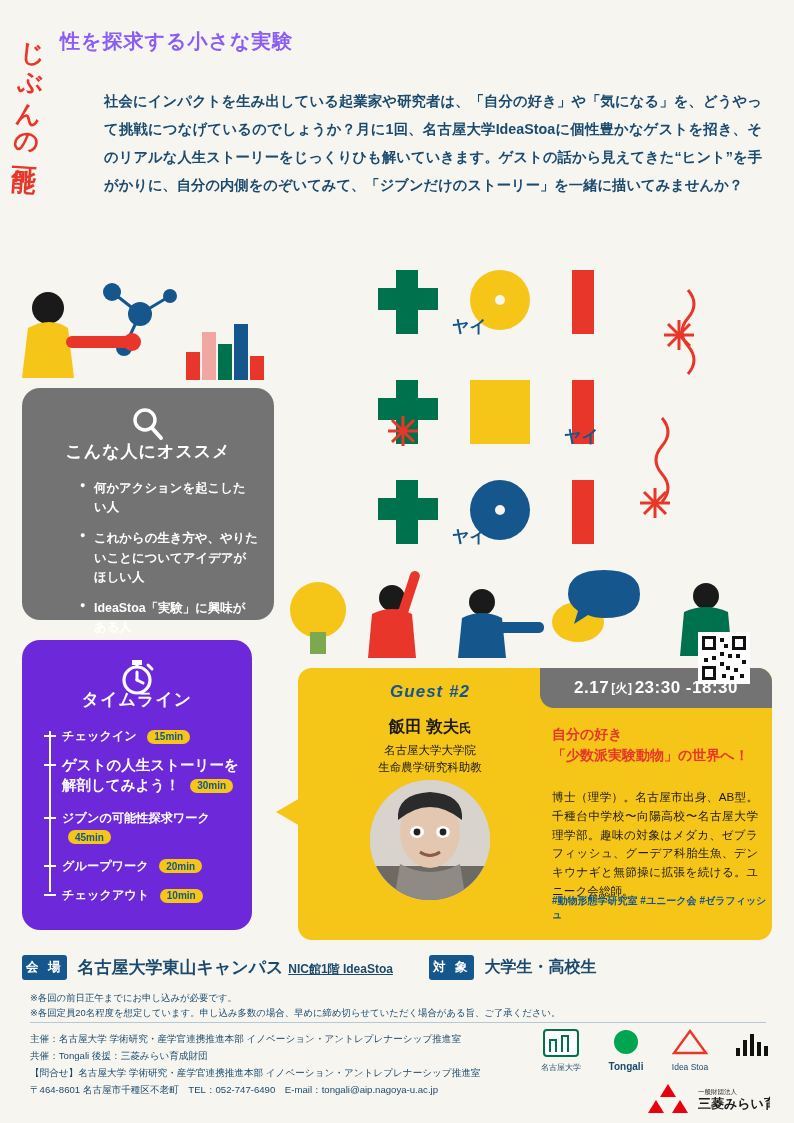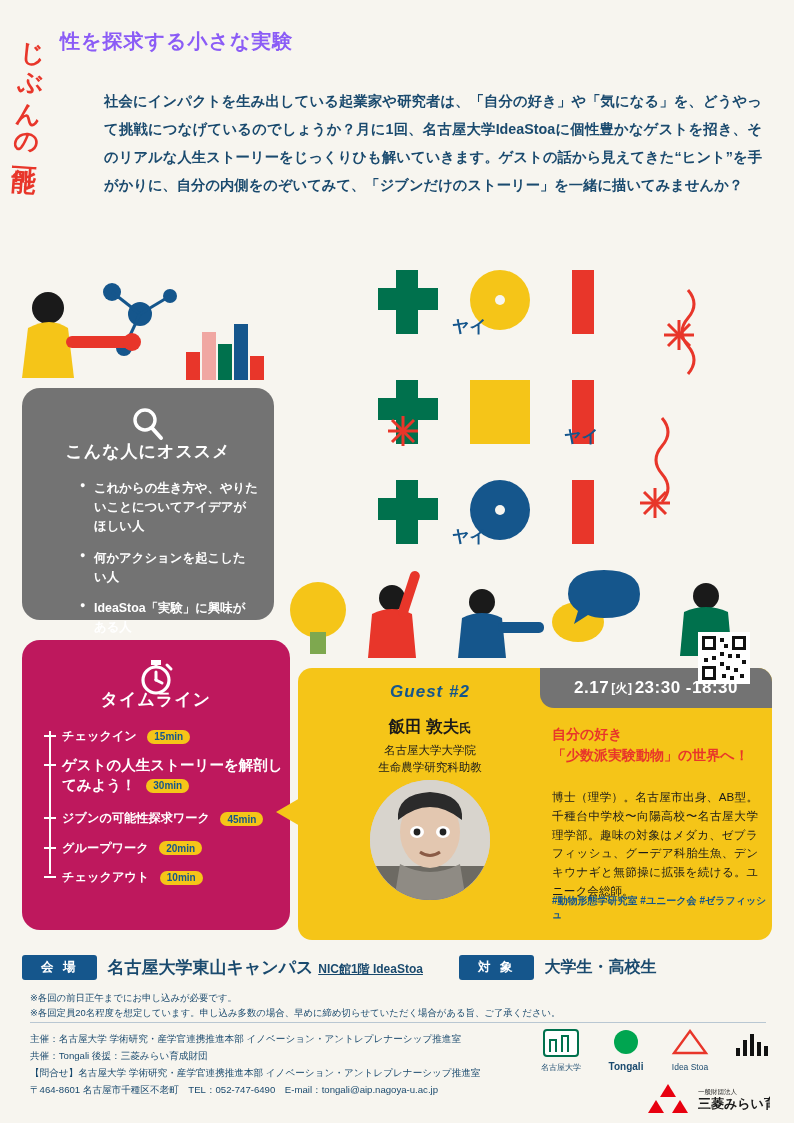--- a/index.html
+++ b/index.html
@@ -56,22 +56,22 @@
   .bullets li{
     list-style:none;font-size:12.4px;line-height:1.55;margin-bottom:12px;
     position:relative;padding-left:14px;font-weight:bold;
   }
   .bullets li:before{
     content:"\25CF";position:absolute;left:0;top:0;font-size:9px;
   }
 
   
   .card-blue{
-    position:absolute;left:22px;top:640px;width:268px;height:290px;
-    background:#be185d;border-radius:18px;color:#fff;
+    position:absolute;left:22px;top:640px;width:230px;height:290px;
+    background:#6d28d9;border-radius:18px;color:#fff;
   }
   .card-blue .ttl{
     text-align:center;font-size:17px;font-weight:bold;margin-top:48px;letter-spacing:1px;
   }
   .clock{position:absolute;left:50%;top:16px;transform:translateX(-50%);}
   .tl{margin:16px 0 0 22px;position:relative;}
   .tl .row{position:relative;padding-left:18px;margin-bottom:11px;min-height:18px;}
   .tl .row:before{
     content:"";position:absolute;left:0;top:8px;width:12px;height:2px;background:#fff;
   }
@@ -133,21 +133,21 @@
     position:absolute;right:22px;top:-36px;width:52px;height:52px;background:#fff;
   }
 
   
   .venue{
     position:absolute;left:22px;top:952px;width:750px;height:30px;
     display:flex;align-items:center;
   }
   .tagbox{
     background:#15568c;color:#fff;font-size:12.5px;font-weight:bold;
-    padding:4px 19px;border-radius:3px;letter-spacing:3px;
+    padding:4px 4px;border-radius:3px;letter-spacing:3px;
   }
   .venue .v1{font-size:17px;font-weight:bold;color:#1a4a6e;margin-left:10px;}
   .venue .v1 small{font-size:12px;font-weight:bold;text-decoration:underline;}
   .venue .t2{margin-left:36px;}
   .venue .v2{font-size:16px;font-weight:bold;color:#1a4a6e;margin-left:10px;}
 
   .notes{
     position:absolute;left:30px;top:990px;width:740px;
     font-size:9.4px;line-height:1.62;color:#1a4a6e;
   }
@@ -265,22 +265,22 @@
     </g>
   </svg>
 
   <div class="card-green">
     <svg class="mag" width="40" height="40" viewBox="0 0 40 40">
       <circle cx="17" cy="16" r="10" stroke="#fff" stroke-width="3.4" fill="none"></circle>
       <line x1="24" y1="24" x2="33" y2="34" stroke="#fff" stroke-width="4" stroke-linecap="round"></line>
     </svg>
     <div class="ttl">こんな人にオススメ</div>
     <ul class="bullets">
+      <li>何かアクションを起こしたい人</li>
       <li>これからの生き方や、やりたいことについてアイデアがほしい人</li>
-      <li>何かアクションを起こしたい人</li>
       <li>IdeaStoa「実験」に興味がある人</li>
     </ul>
   </div>
 
   <div class="card-blue">
     <svg class="clock" width="42" height="42" viewBox="0 0 42 42">
       <circle cx="21" cy="24" r="13" stroke="#fff" stroke-width="3.2" fill="none"></circle>
       <rect x="16" y="4" width="10" height="5" fill="#fff"></rect>
       <rect x="19.5" y="8" width="3" height="4" fill="#fff"></rect>
       <line x1="21" y1="24" x2="21" y2="16" stroke="#fff" stroke-width="3" stroke-linecap="round"></line>

